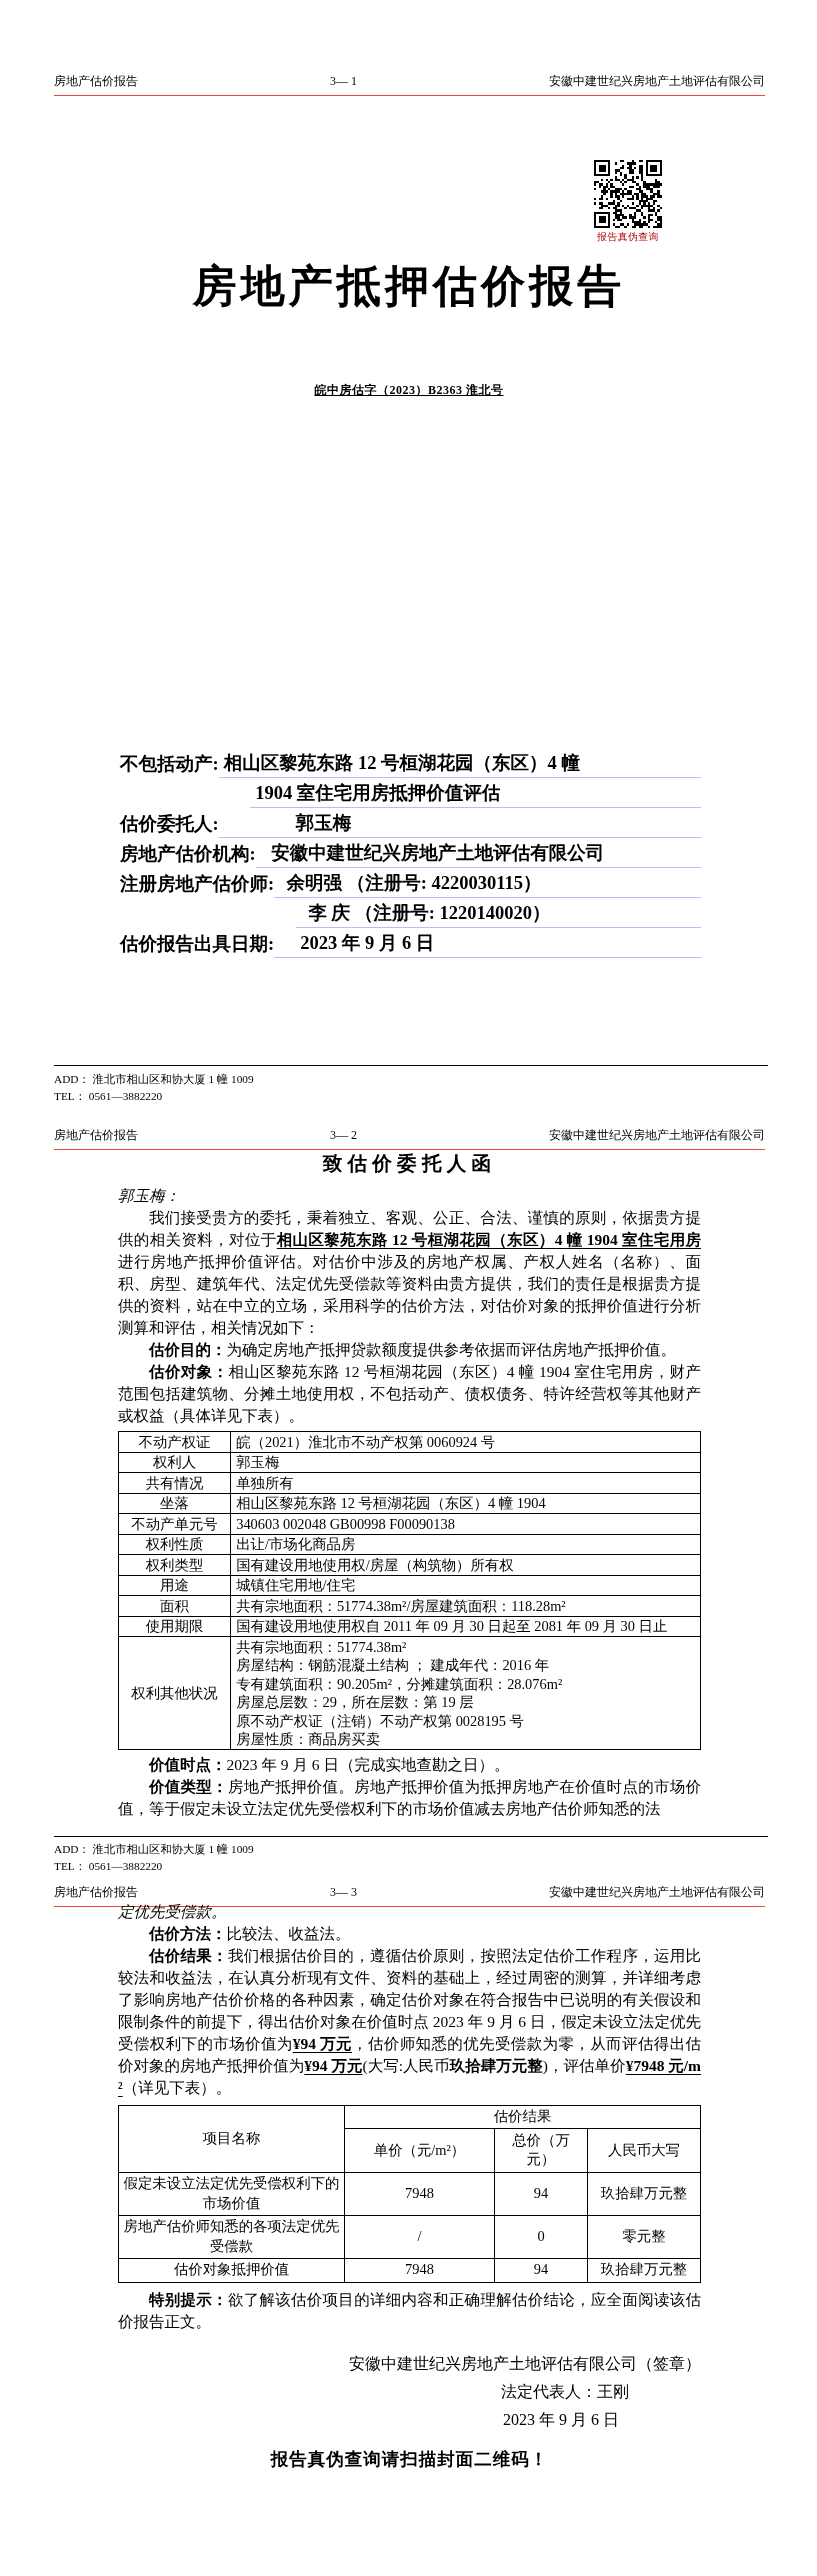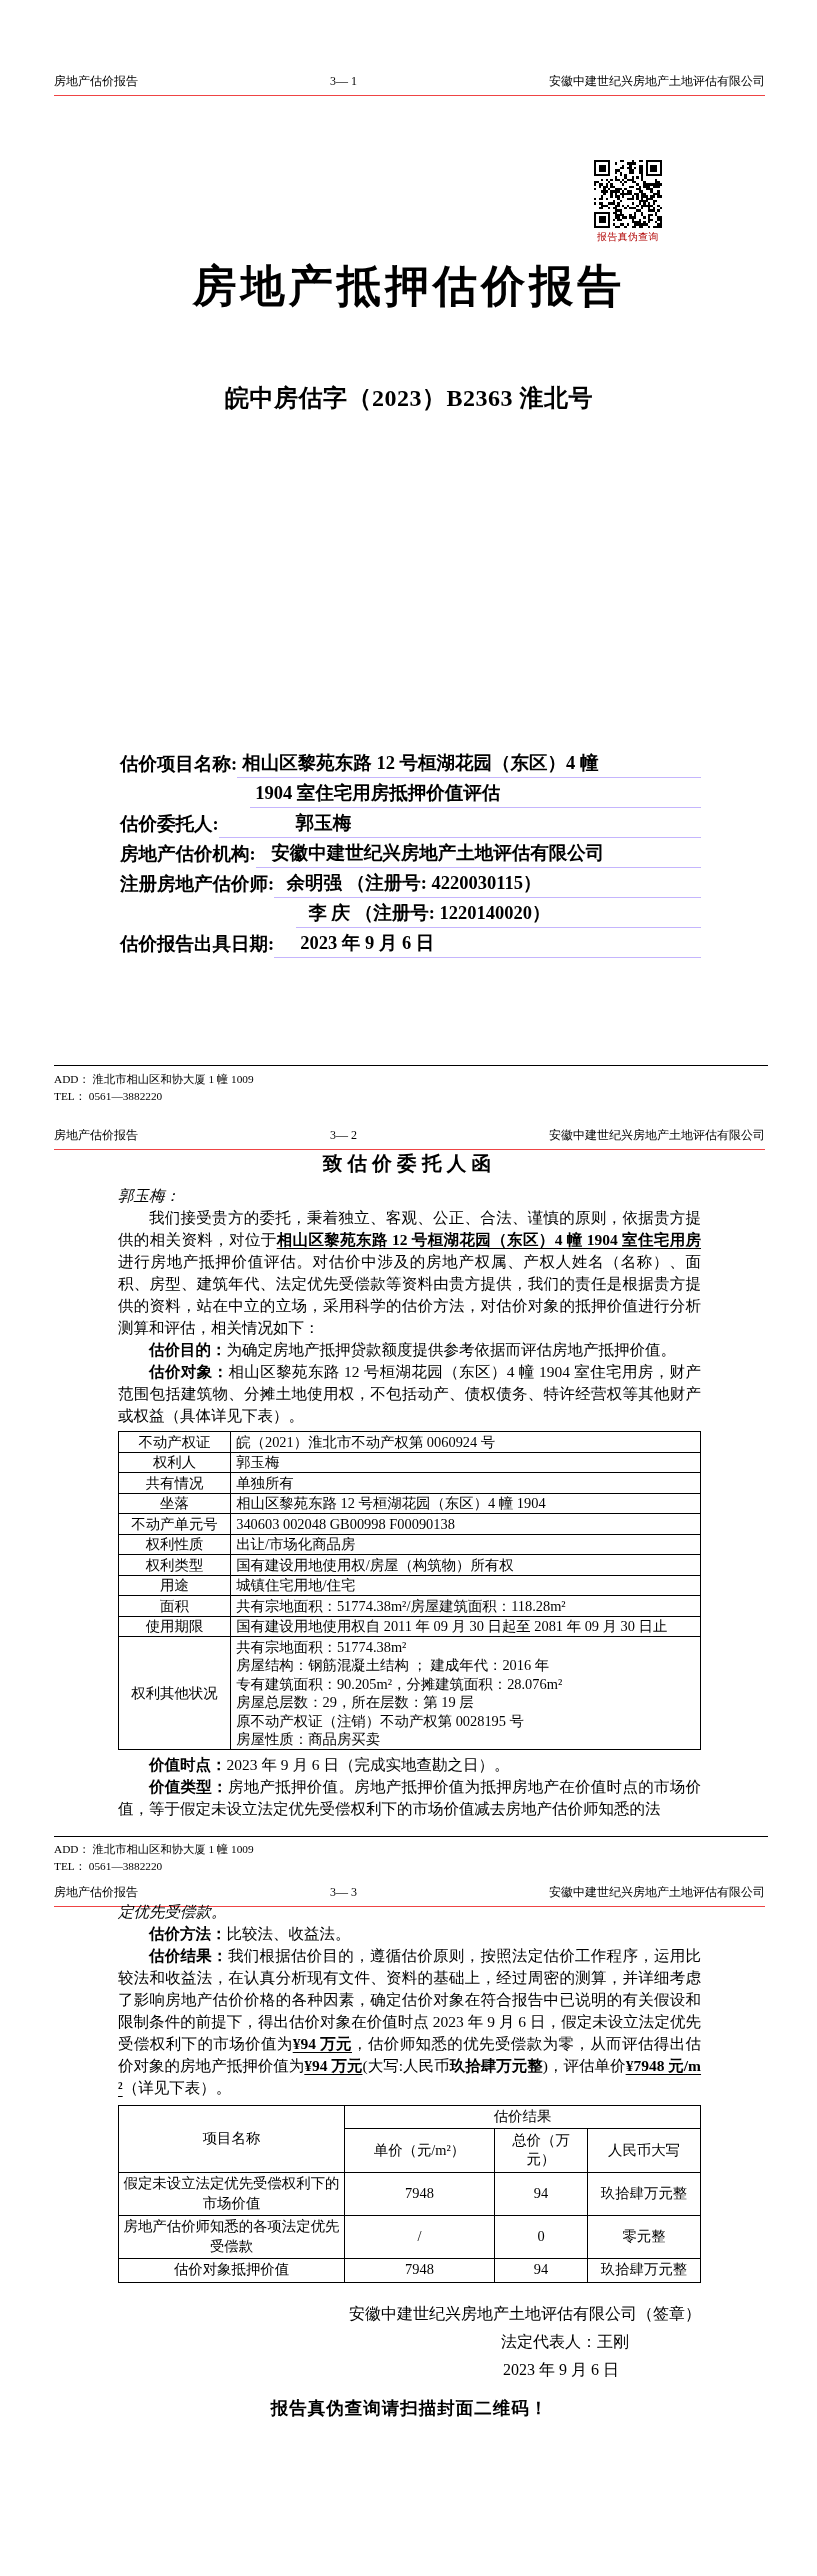--- a/index.html
+++ b/index.html
@@ -19,21 +19,21 @@
   #page1 .pfoot{bottom:18.5px;}
   #page2 .pfoot{bottom:5.2px;}
 
   
   .qr-wrap{position:absolute;top:160px;right:155px;width:70px;text-align:center;}
   .qr-wrap svg{display:block;margin:0 auto;}
   .qr-caption{margin-top:2.6px;font-size:9.8px;color:#b00000;letter-spacing:0.5px;}
   .cover-title{position:absolute;top:257px;left:0;width:100%;text-align:center;
                font-size:44px;font-weight:bold;letter-spacing:4.1px;}
   .cover-docno{position:absolute;top:382px;left:0;width:100%;text-align:center;
-               font-size:24px;font-weight:bold;letter-spacing:0.5px;}
+               font-size:12px;font-weight:bold;letter-spacing:0.5px;text-decoration:underline;}
   .cover-form{position:absolute;top:748px;left:120px;right:117px;font-size:18.5px;font-weight:bold;}
   .form-row{display:flex;align-items:flex-end;height:30px;}
   .form-label{white-space:nowrap;padding-bottom:2.1px;}
   .form-value{flex:1;border-bottom:1px solid #c4b5fd;padding:0 0 2.1px 5.2px;white-space:nowrap;overflow:hidden;}
   .spacer-project{width:130px;flex:none;}
   .spacer-appraiser{width:176px;flex:none;}
   .pl150{padding-left:77px;} .pl50{padding-left:26px;} .pl30{padding-left:15.5px;} .pl24{padding-left:12.4px;}
 
   
   .content{position:absolute;left:118px;right:117px;font-size:15.5px;line-height:22px;
@@ -371,21 +371,21 @@
         <rect x="28" y="28" width="1" height="1" fill="#000"></rect>
       </svg>
     <div class="qr-caption">报告真伪查询</div>
   </div>
 
   <div class="cover-title">房地产抵押估价报告</div>
   <div class="cover-docno">皖中房估字（2023）B2363 淮北号</div>
 
   <div class="cover-form">
     <div class="form-row">
-      <span class="form-label">估价项目名称:</span>
+      <span class="form-label">不包括动产:</span>
       <span class="form-value">相山区黎苑东路 12 号桓湖花园（东区）4 幢</span>
     </div>
     <div class="form-row">
       <span class="spacer-project"></span>
       <span class="form-value">1904 室住宅用房抵押价值评估</span>
     </div>
     <div class="form-row">
       <span class="form-label">估价委托人:</span>
       <span class="form-value pl150">郭玉梅</span>
     </div>
@@ -540,20 +540,21 @@
       </tr>
       <tr>
         <td>估价对象抵押价值</td>
         <td>7948</td>
         <td>94</td>
         <td>玖拾肆万元整</td>
       </tr>
     </tbody>
       </table>
 
+    <p class="para"><span class="plabel">特别提示：</span><span>欲了解该估价项目的详细内容和正确理解估价结论，应全面阅读该估价报告正文。</span></p>
 
     <div class="sig">
       <div>安徽中建世纪兴房地产土地评估有限公司（签章）</div>
       <div class="sig-line2">法定代表人：王刚</div>
       <div class="sig-line3">2023 年 9 月 6 日</div>
     </div>
 
     <div class="qr-notice">报告真伪查询请扫描封面二维码！</div>
   </div>
 

